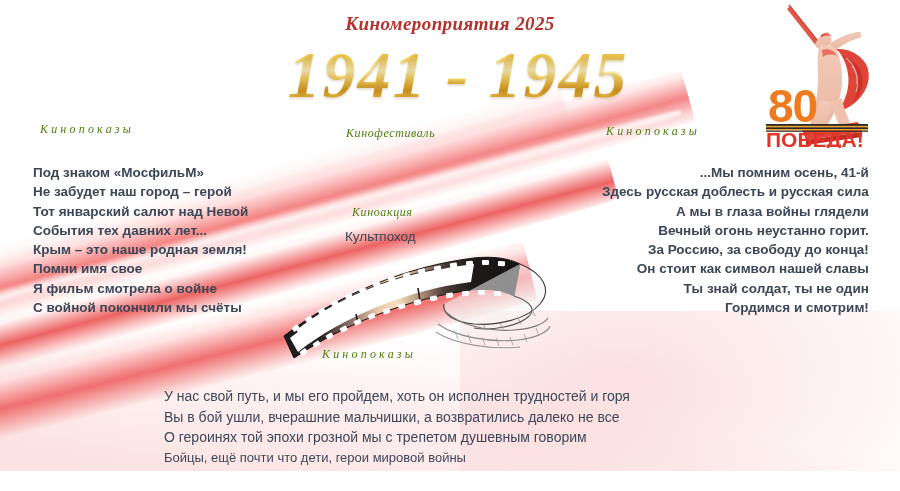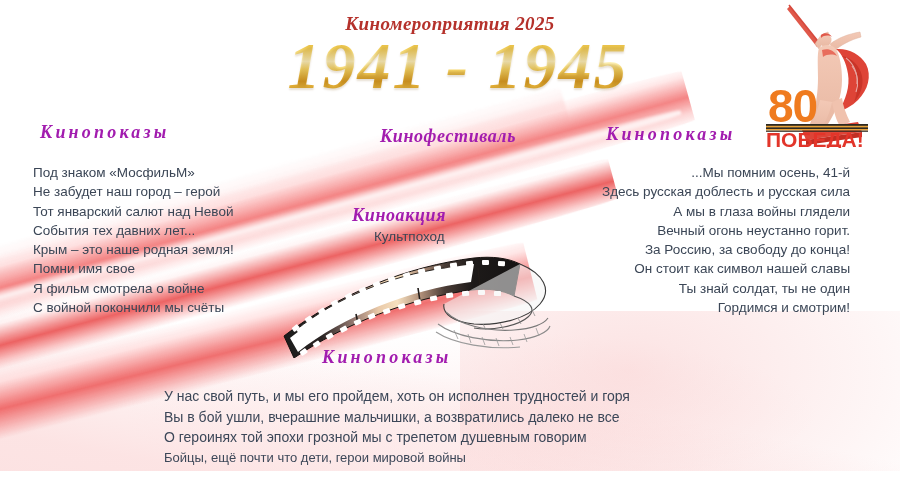--- a/index.html
+++ b/index.html
@@ -106,21 +106,21 @@
     font-family: "Liberation Serif", serif;
     font-style: italic;
     font-weight: bold;
     font-size: 19px;
     letter-spacing: .4px;
     color: #b5312b;
   }
 
   .years {
     position: absolute;
-    left: 0; right: 0; top: 28px;
+    left: 0; right: 0; top: 37px;
     text-align: center;
     font-family: "Liberation Serif", serif;
     font-style: italic;
     font-weight: bold;
     font-size: 66px;
     letter-spacing: 2px;
     background: linear-gradient(to bottom,
         #9b6a12 0%,
         #c79321 10%,
         #f3cf55 26%,
@@ -134,35 +134,36 @@
     color: transparent;
     -webkit-text-fill-color: transparent;
     text-shadow: 0 2px 2px rgba(120,80,10,.18);
     padding-left: 16px;
   }
 
   .section-head {
     position: absolute;
     font-family: "Liberation Serif", serif;
     font-style: italic;
-    font-weight: bold;
-    font-size: 18px;
-    color: #a21caf;
+    font-weight: normal;
+    font-size: 12px;
+    color: #4d7c0f;
     letter-spacing: 3.2px;
     white-space: nowrap;
   }
   .section-head.tight { letter-spacing: .6px; }
 
   
   .poem {
     position: absolute;
     color: #3b4656;
     font-size: 13.5px;
     line-height: 19.3px;
     white-space: nowrap;
+    font-weight: bold;
   }
   .poem div { white-space: nowrap; }
 
   .single-line {
     position: absolute;
     color: #3b4656;
     font-size: 13.5px;
     white-space: nowrap;
   }
 
@@ -221,24 +222,24 @@
     <div>Под знаком «МосфильМ»</div>
     <div>Не забудет наш город – герой</div>
     <div>Тот январский салют над Невой</div>
     <div>События тех давних лет...</div>
     <div>Крым – это наше родная земля!</div>
     <div>Помни имя свое</div>
     <div>Я фильм смотрела о войне</div>
     <div>С войной покончили мы счёты</div>
   </div>
 
-  <div class="section-head tight" style="left:346px; top:126px;margin-left:34px;">Кинофестиваль</div>
+  <div class="section-head tight" style="left:346px; top:126px;">Кинофестиваль</div>
 
   <div class="section-head tight" style="left:352px; top:205px;">Киноакция</div>
-  <div class="single-line" style="left:345px; top:229px;margin-left:29px;">Культпоход</div>
+  <div class="single-line" style="left:345px; top:229px;">Культпоход</div>
 
   <div class="filmstrip">
     <svg viewBox="0 0 300 120" width="300" height="120" xmlns="http://www.w3.org/2000/svg">
       <defs>
         <linearGradient id="fgrad" x1="0" y1="0" x2="1" y2="0">
           <stop offset="0%" stop-color="#1b1b1b"></stop>
           <stop offset="16%" stop-color="#2a2423"></stop>
           <stop offset="30%" stop-color="#9a7d74"></stop>
           <stop offset="40%" stop-color="#e9c9a8"></stop>
           <stop offset="48%" stop-color="#f6e0bf"></stop>

